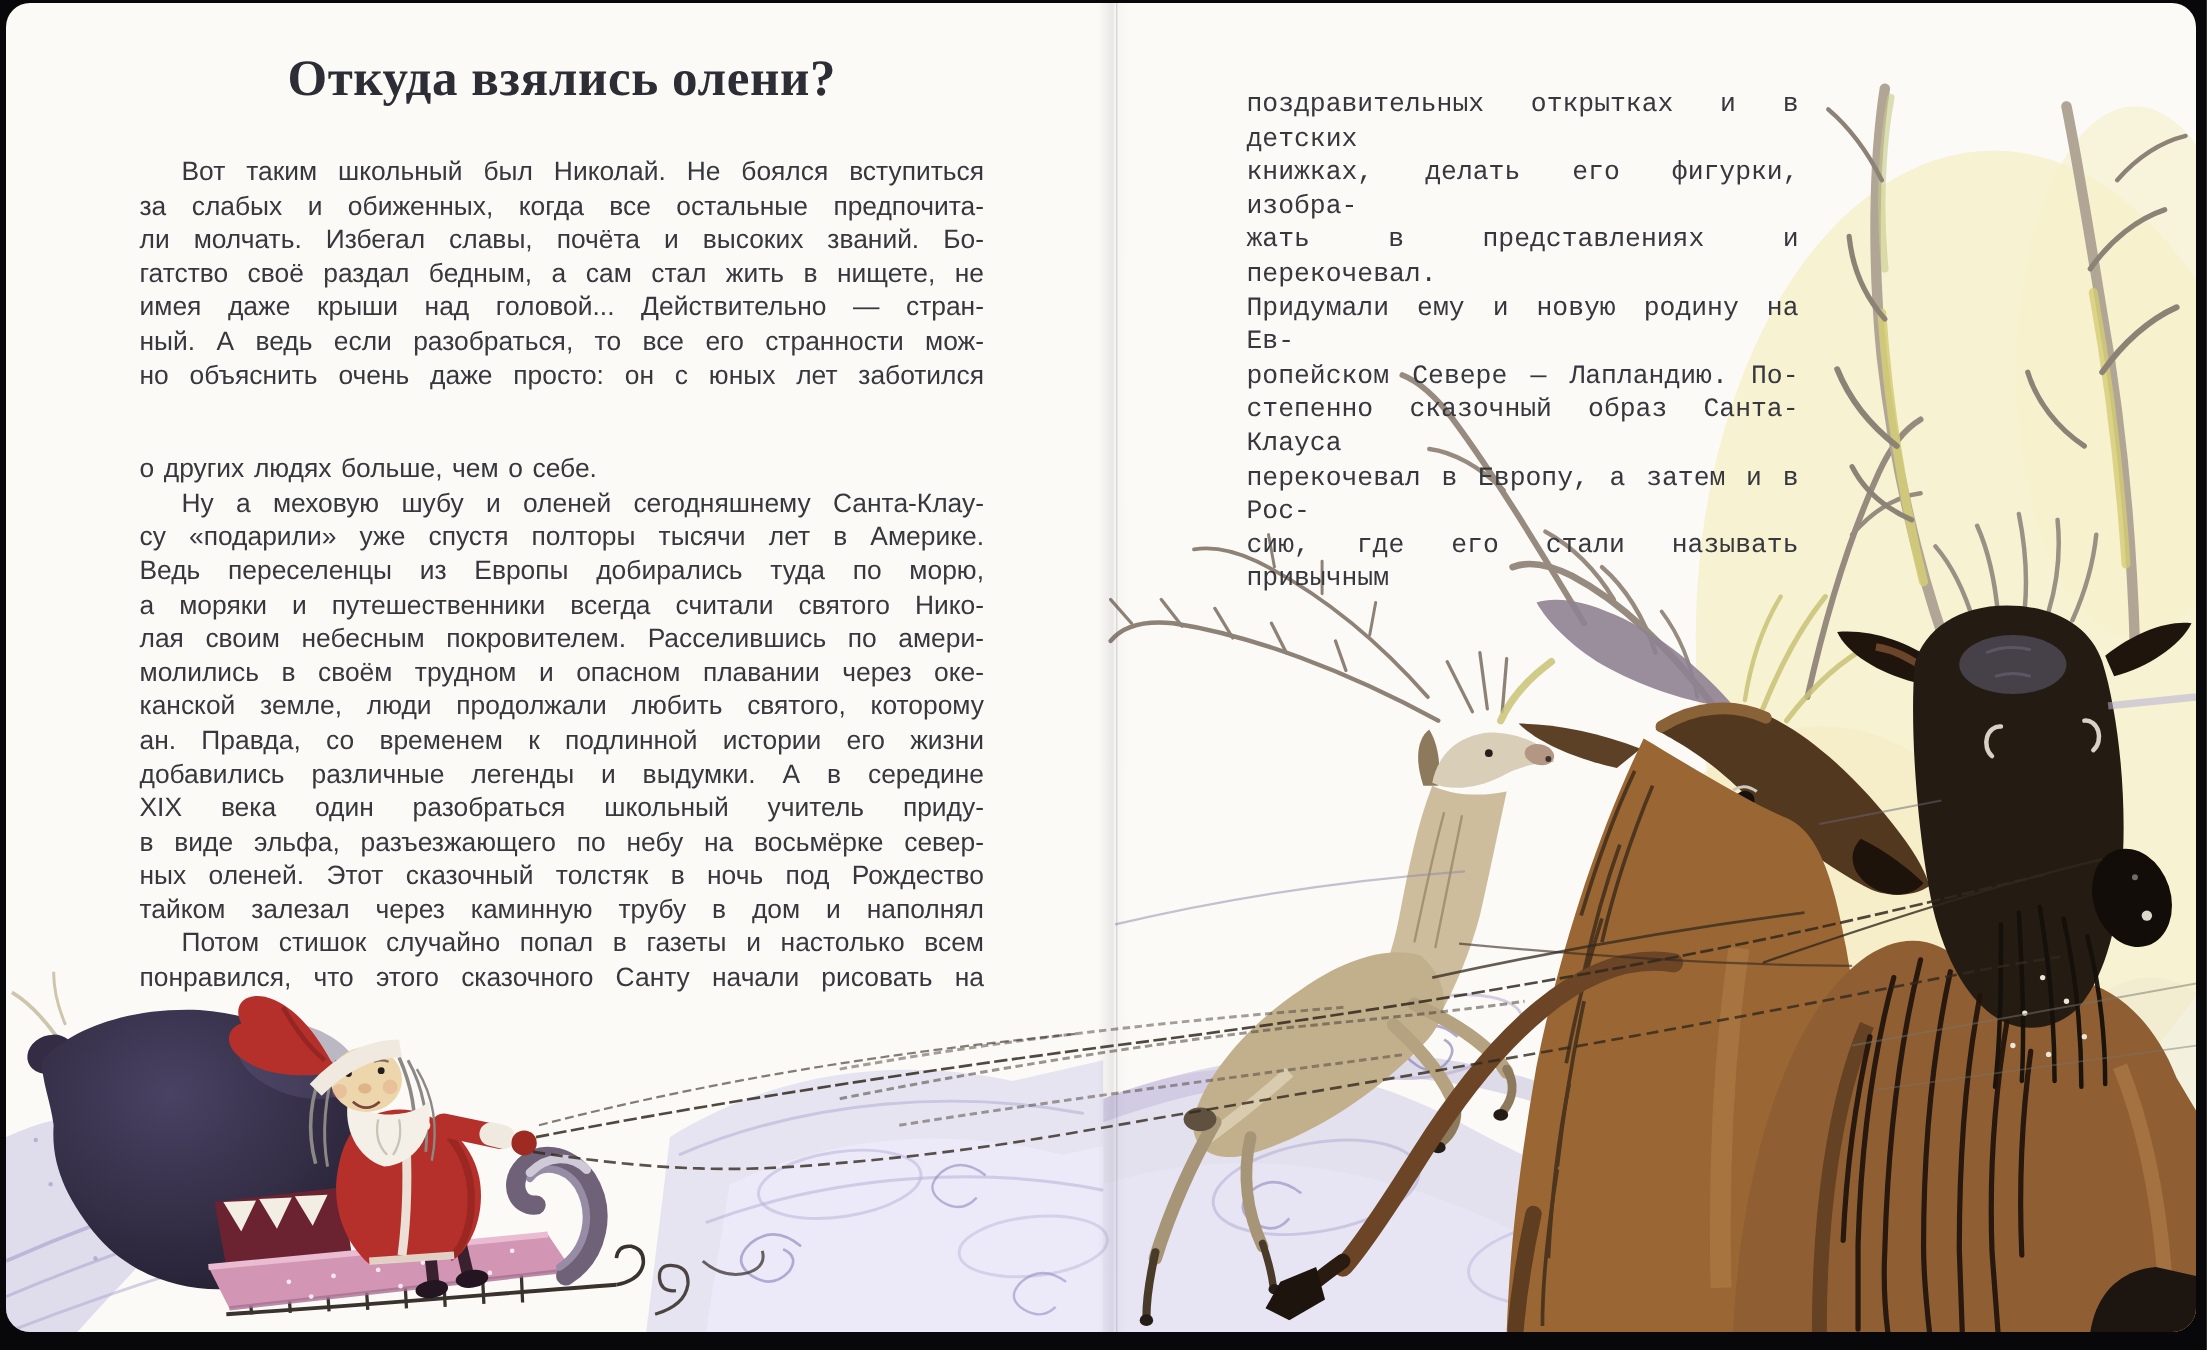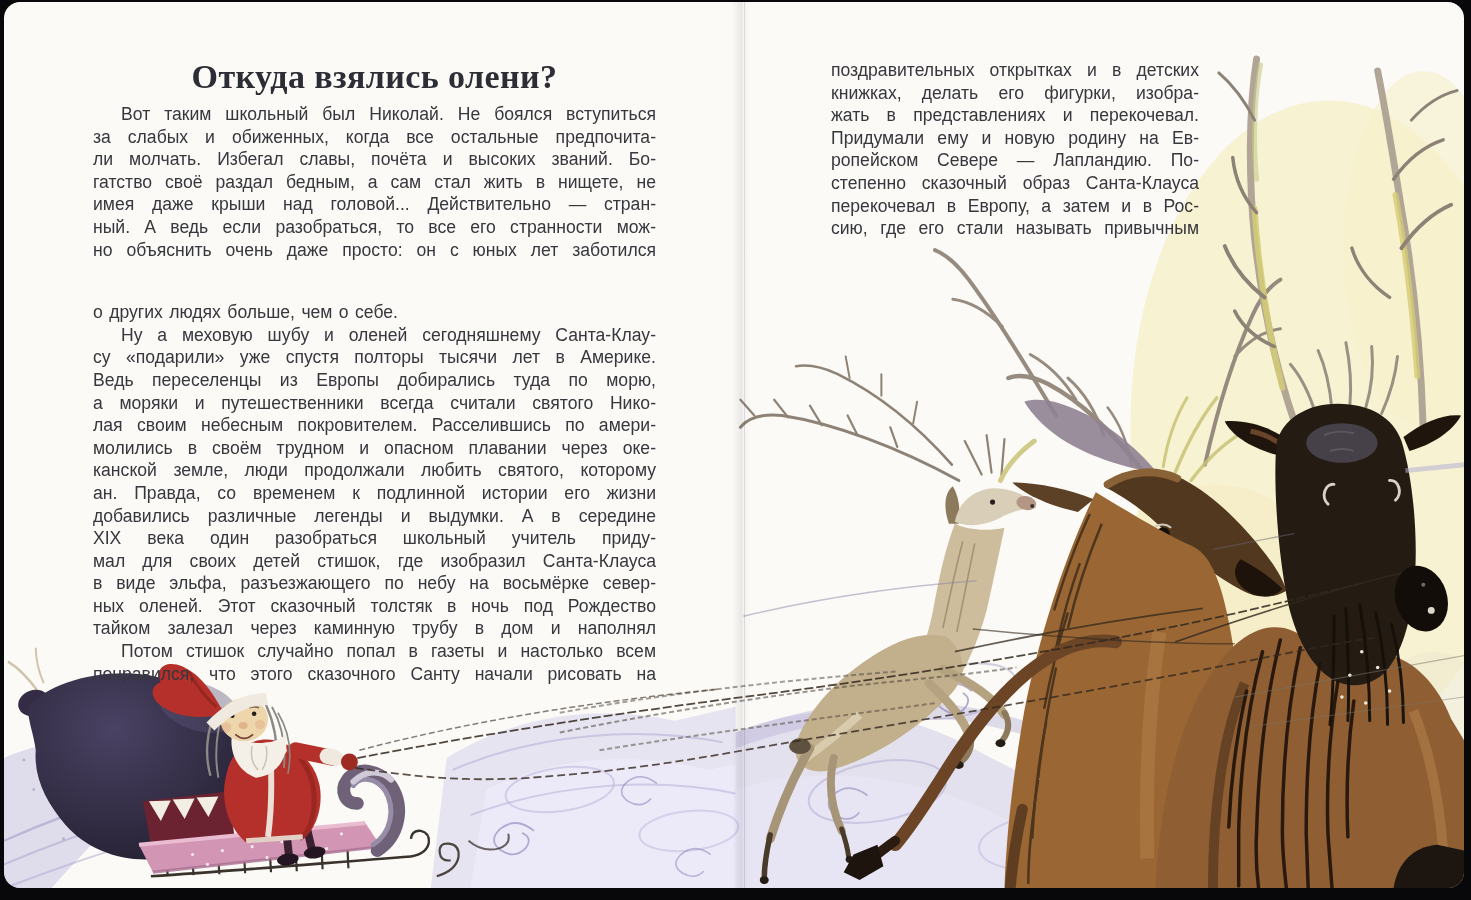--- a/index.html
+++ b/index.html
@@ -4,26 +4,26 @@
 <style>
   html,body{margin:0;padding:0;background:#000;}
   .stage{position:relative;width:1471px;height:900px;background:#08080a;overflow:hidden;
          font-family:"Liberation Sans",sans-serif;}
   .paper{position:absolute;left:4px;top:2px;right:7px;bottom:12px;background:#fbfaf6;
          border-radius:16px;overflow:hidden;}
   .art{position:absolute;left:0;top:0;width:100%;height:100%;}
   .gutter{position:absolute;top:0;bottom:0;left:728px;width:20px;
           background:linear-gradient(90deg,rgba(80,72,95,0) 0%,rgba(80,72,95,0.10) 48%,rgba(80,72,95,0.03) 58%,rgba(255,255,255,0) 100%);}
   .fold{position:absolute;top:0;bottom:0;left:740px;width:1px;background:rgba(70,62,82,0.16);}
-  .title{position:absolute;left:89px;top:56px;width:563px;text-align:center;
+  .title{position:absolute;left:89px;top:32px;width:563px;text-align:center;
          font-family:"Liberation Serif",serif;font-weight:bold;font-size:34px;
          letter-spacing:.4px;color:#2d2d35;}
   .col{position:absolute;color:#37373e;font-size:17.6px;line-height:22.6px;word-spacing:1.5px;}
   .col-left{left:89px;top:101px;width:563px;}
-  .col-right{left:827px;top:57px;width:368px;}
+  .col-right{left:827px;top:57px;width:368px;font-family:Liberation Mono, monospace;}
   .line{text-align:justify;text-align-last:justify;}
   .line.first{text-indent:28px;}
   .line.end{text-align-last:left;margin-top:40px;}
 </style>
 </head>
 <body>
 
 <div class="stage">
   <div class="paper">
 
@@ -323,21 +323,20 @@
           <div class="line first">Ну а меховую шубу и оленей сегодняшнему Санта-Клау-</div>
           <div class="line">су «подарили» уже спустя полторы тысячи лет в Америке.</div>
           <div class="line">Ведь переселенцы из Европы добирались туда по морю,</div>
           <div class="line">а моряки и путешественники всегда считали святого Нико-</div>
           <div class="line">лая своим небесным покровителем. Расселившись по амери-</div>
           <div class="line">молились в своём трудном и опасном плавании через оке-</div>
           <div class="line">канской земле, люди продолжали любить святого, которому</div>
           <div class="line">ан. Правда, со временем к подлинной истории его жизни</div>
           <div class="line">добавились различные легенды и выдумки. А в середине</div>
           <div class="line">XIX века один разобраться школьный учитель приду-</div>
-          <div class="line">мал для своих детей стишок, где изобразил Санта-Клауса</div>
           <div class="line">в виде эльфа, разъезжающего по небу на восьмёрке север-</div>
           <div class="line">ных оленей. Этот сказочный толстяк в ночь под Рождество</div>
           <div class="line">тайком залезал через каминную трубу в дом и наполнял</div>
         </div>
       <div>
           <div class="line first">Потом стишок случайно попал в газеты и настолько всем</div>
           <div class="line">понравился, что этого сказочного Санту начали рисовать на</div>
         </div>
     </div>
 

